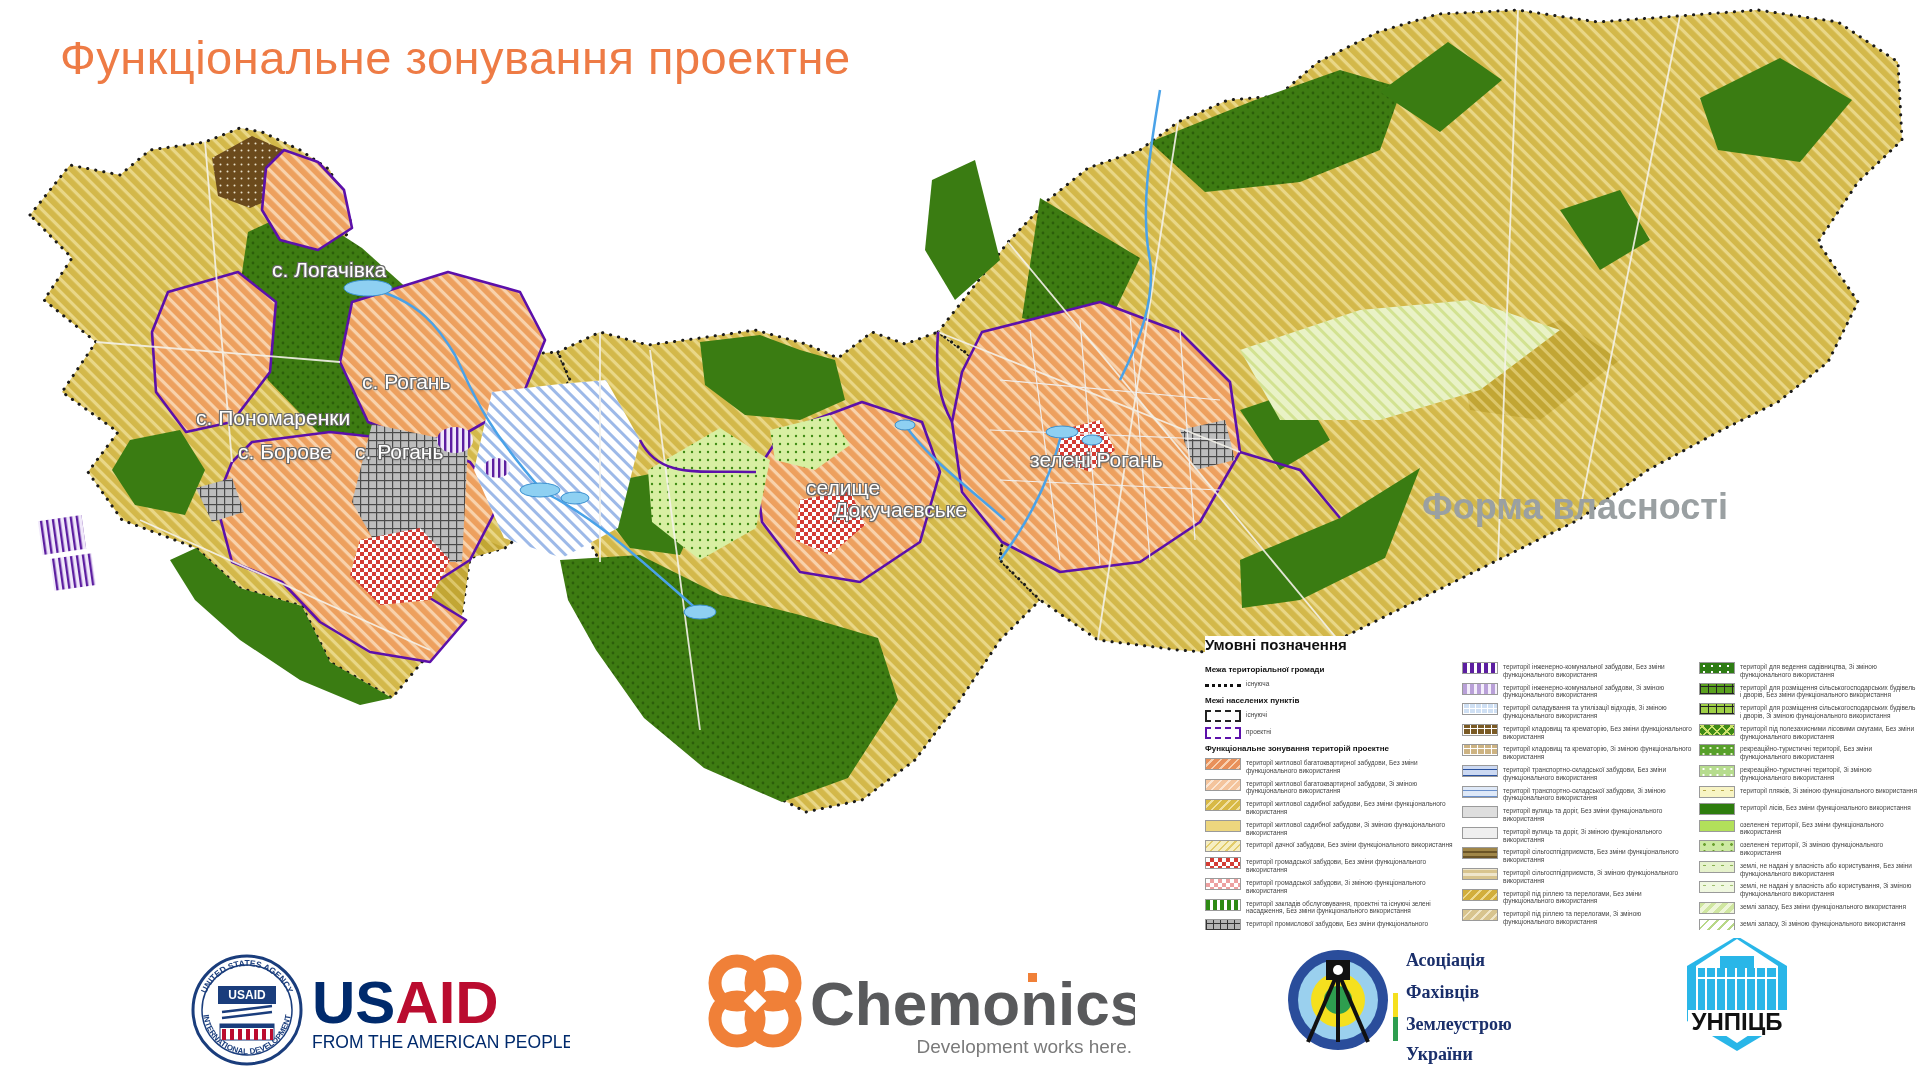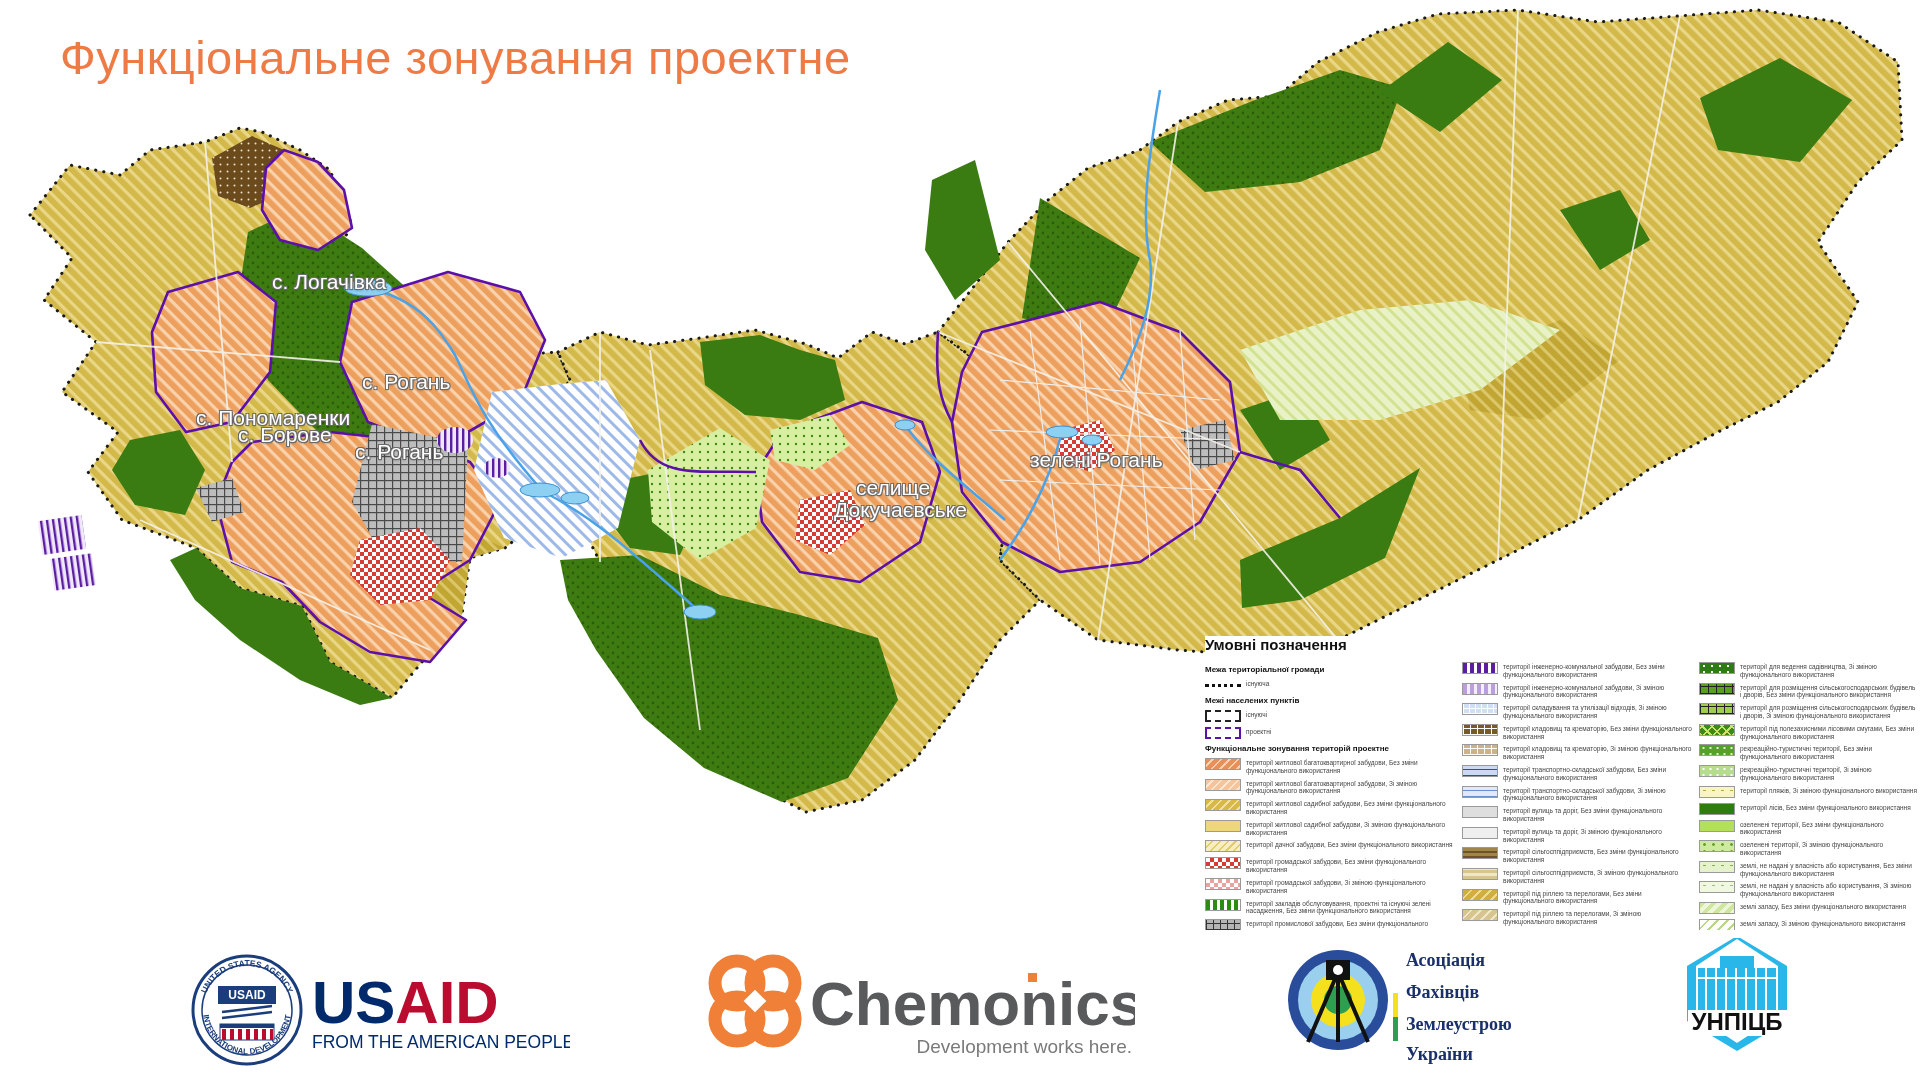--- a/index.html
+++ b/index.html
@@ -238,29 +238,30 @@
 
       <g stroke="#5c10aa" stroke-width="2.6" fill="none">
         <path d="M756,472 C700,470 660,480 640,440"></path>
         <path d="M952,422 C940,400 935,380 938,332"></path>
         <path d="M1240,452 L1300,470 L1340,518"></path>
       </g>
     </svg>
 
     <div id="map-labels">
 
-    <div class="map-label" style="left: 272px; top: 270px;"><span>с. Логачівка</span></div>
+    <div class="map-label" style="left: 272px; top: 258px;"><span>с. Логачівка</span></div>
         <div class="map-label" style="left: 196px; top: 370px; margin-top: 36px;"><span>с. Пономаренки</span></div>
         <div class="map-label" style="left: 362px; top: 370px;"><span>с. Рогань</span></div>
-        <div class="map-label" style="left: 238px; top: 423px;"><span>с. Борове</span></div>
+        <div class="map-label" style="left: 238px; top: 440px;"><span>с. Борове</span></div>
         <div class="map-label" style="left: 355px; top: 440px;"><span>с. Рогань</span></div>
-        <div class="map-label" style="left: 856px; top: 476px;"><span>селище</span></div>
+        <div class="map-label" style="left: 806px; top: 476px;"><span>селище</span></div>
         <div class="map-label" style="left: 788px; top: 498px; margin-left: 46px;"><span>Докучаєвське</span></div>
         <div class="map-label" style="left: 1030px; top: 448px;"><span>зелені Рогань</span></div>
       </div>
+    <div id="ownership-label" style="left:1422px;top:486px;">Форма власності</div>
   </div>
 
   <div id="page-title">Функціональне зонування проектне</div>
 
   <div id="legend">
     <div id="legend-title">Умовні позначення</div>
     <div id="l-col1" class="l-col">
 
     <div class="l-row l-header">
 

